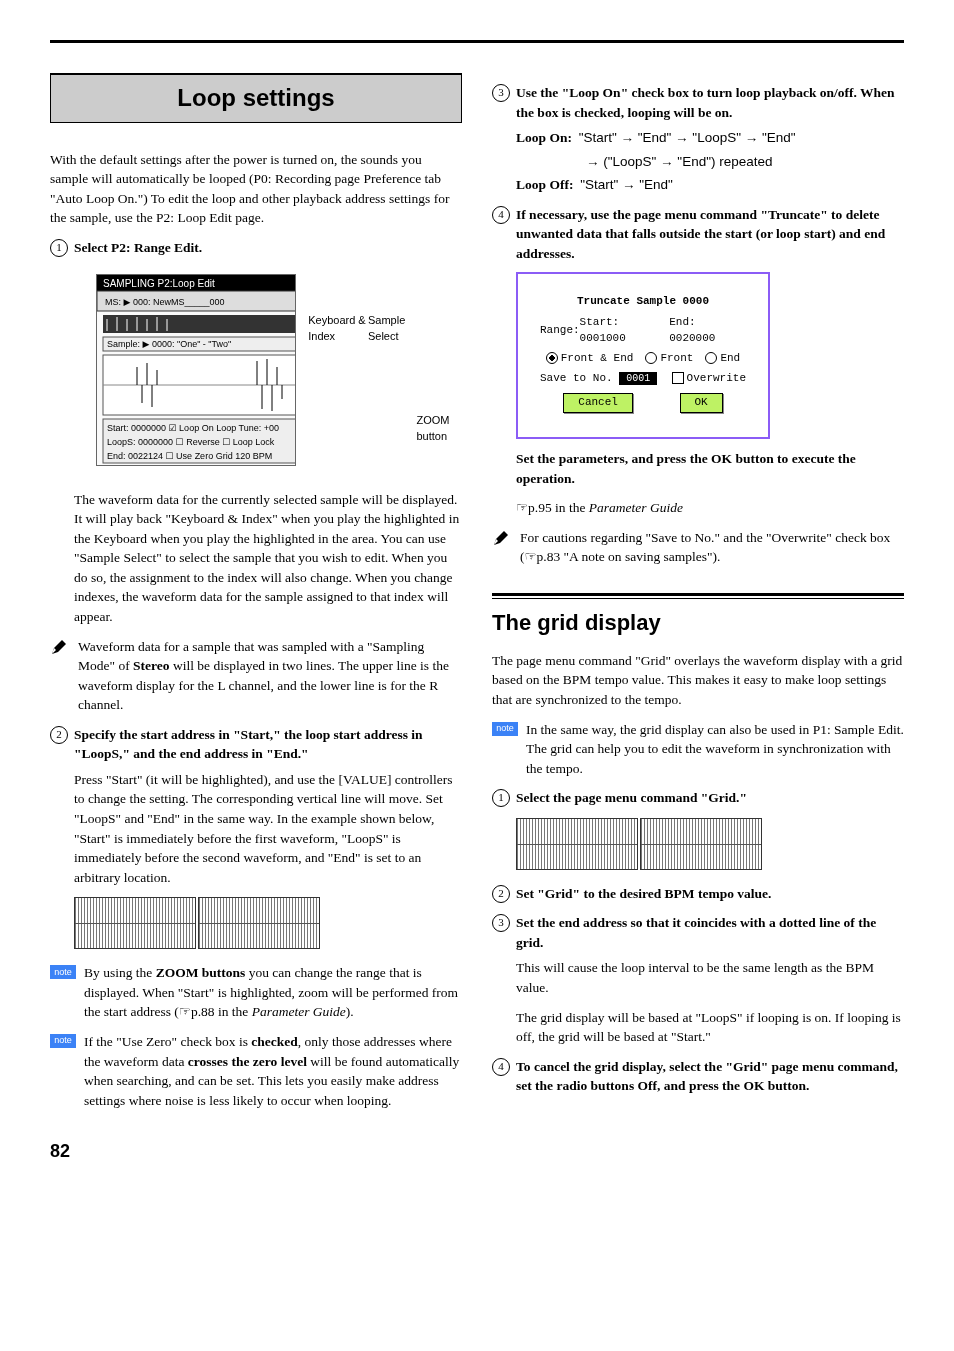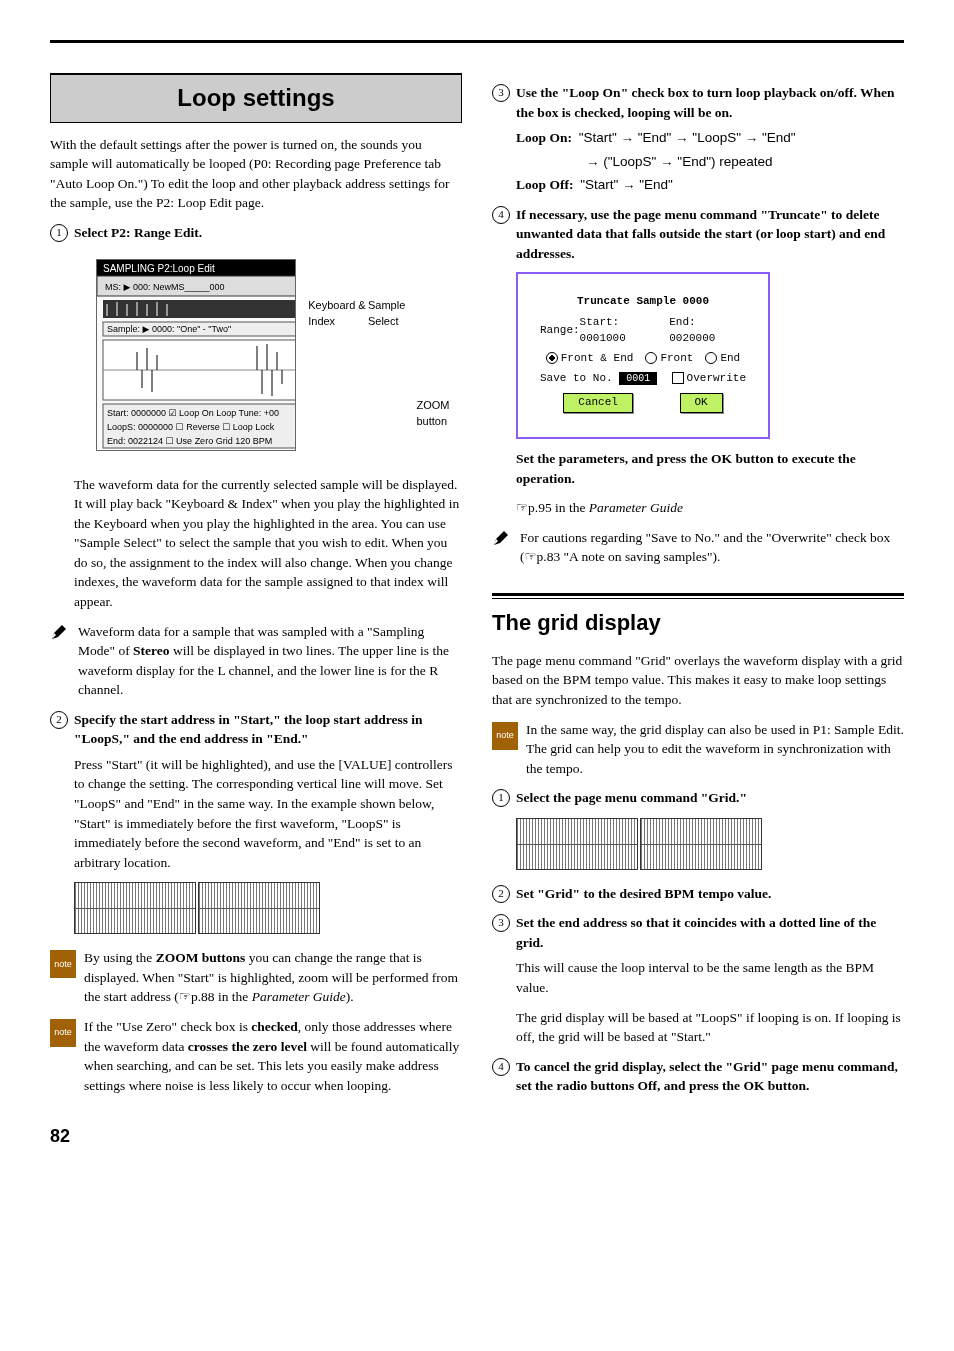--- a/index.html
+++ b/index.html
@@ -28,21 +28,21 @@
   }
   .loop-header {
     background: #ccc;
     border: 1px solid #000;
     border-top: 2px solid #000;
     padding: 6px 0;
     text-align: center;
     font-family: Arial, Helvetica, sans-serif;
     font-weight: bold;
     font-size: 24px;
-    margin-bottom: 12px;
+    margin-bottom: 27px;
   }
   p { margin: 0 0 10px 0; }
   .step {
     display: flex;
     margin: 10px 0 6px 0;
   }
   .step .circle {
     width: 16px;
     height: 16px;
     border: 1px solid #000;
@@ -74,22 +74,22 @@
     font-size: 11px;
     font-family: Arial, sans-serif;
   }
   .note-row {
     display: flex;
     gap: 8px;
     margin: 10px 0;
   }
   .note-icon {
     width: 26px;
-    height: 28px;
-    background: #a16207;
+    height: 14px;
+    background: #3b82f6;
     color: #fff;
     font-size: 9px;
     font-family: Arial, sans-serif;
     display: inline-flex;
     align-items: center;
     justify-content: center;
     flex-shrink: 0;
     margin-top: 2px;
   }
   .warn-icon {

